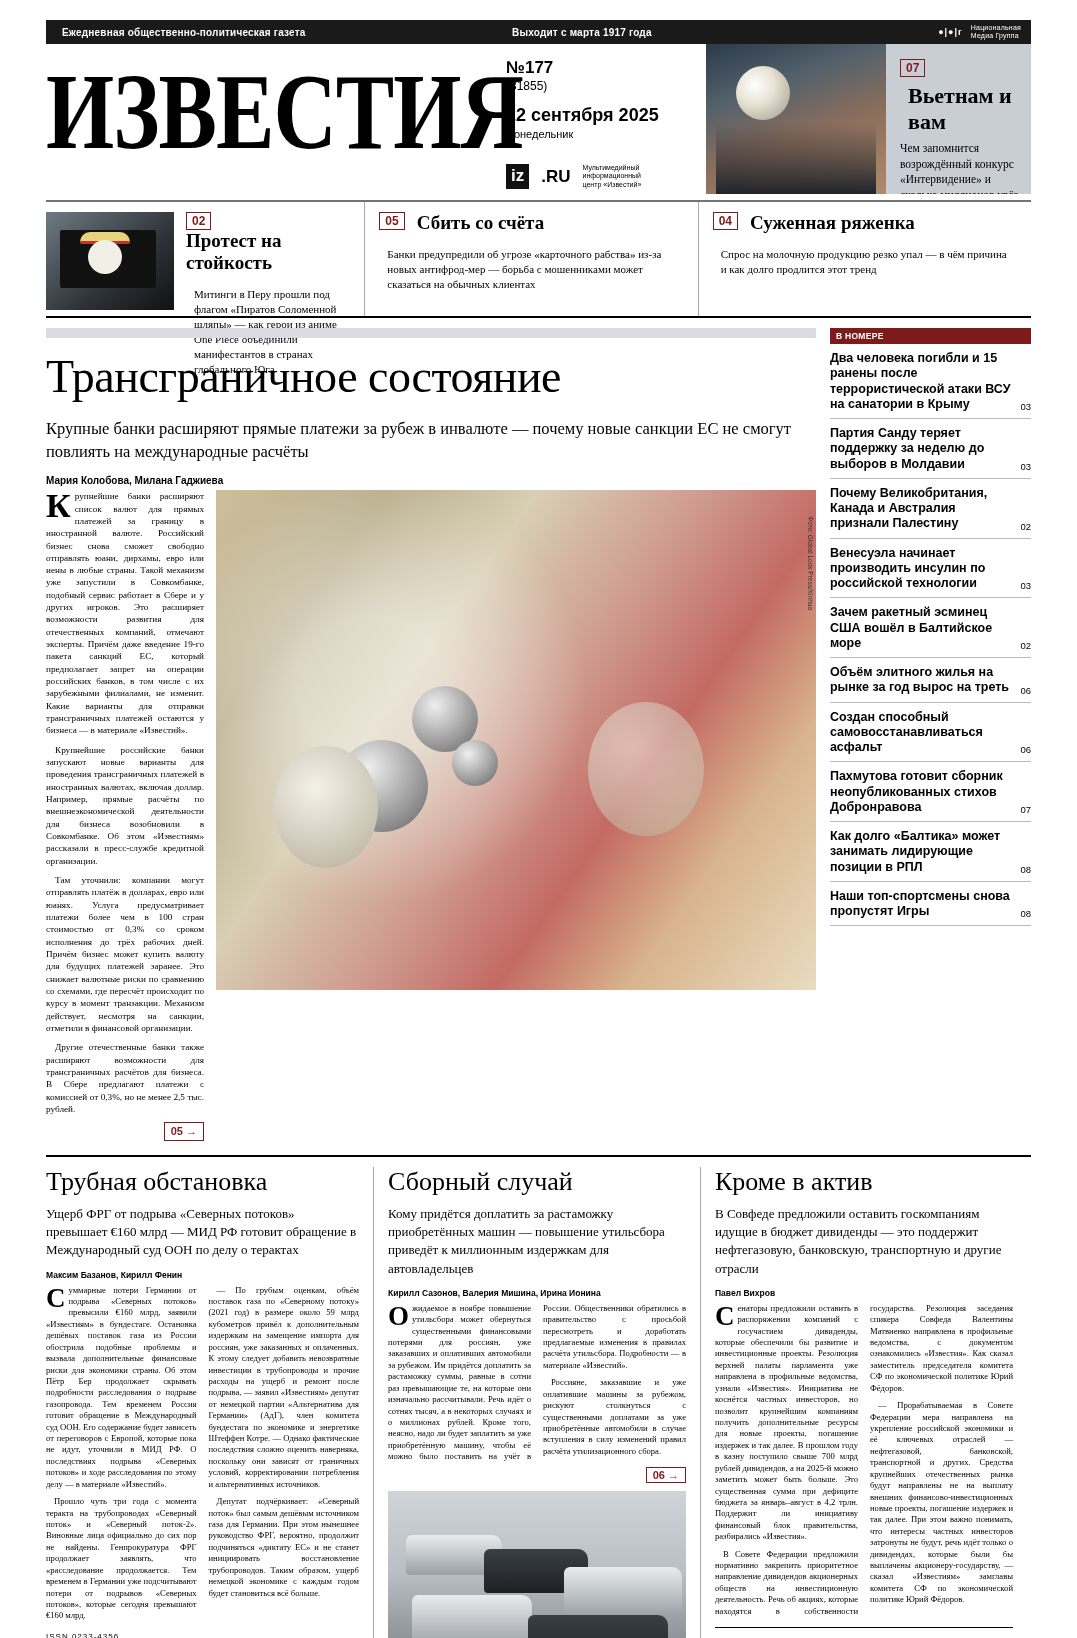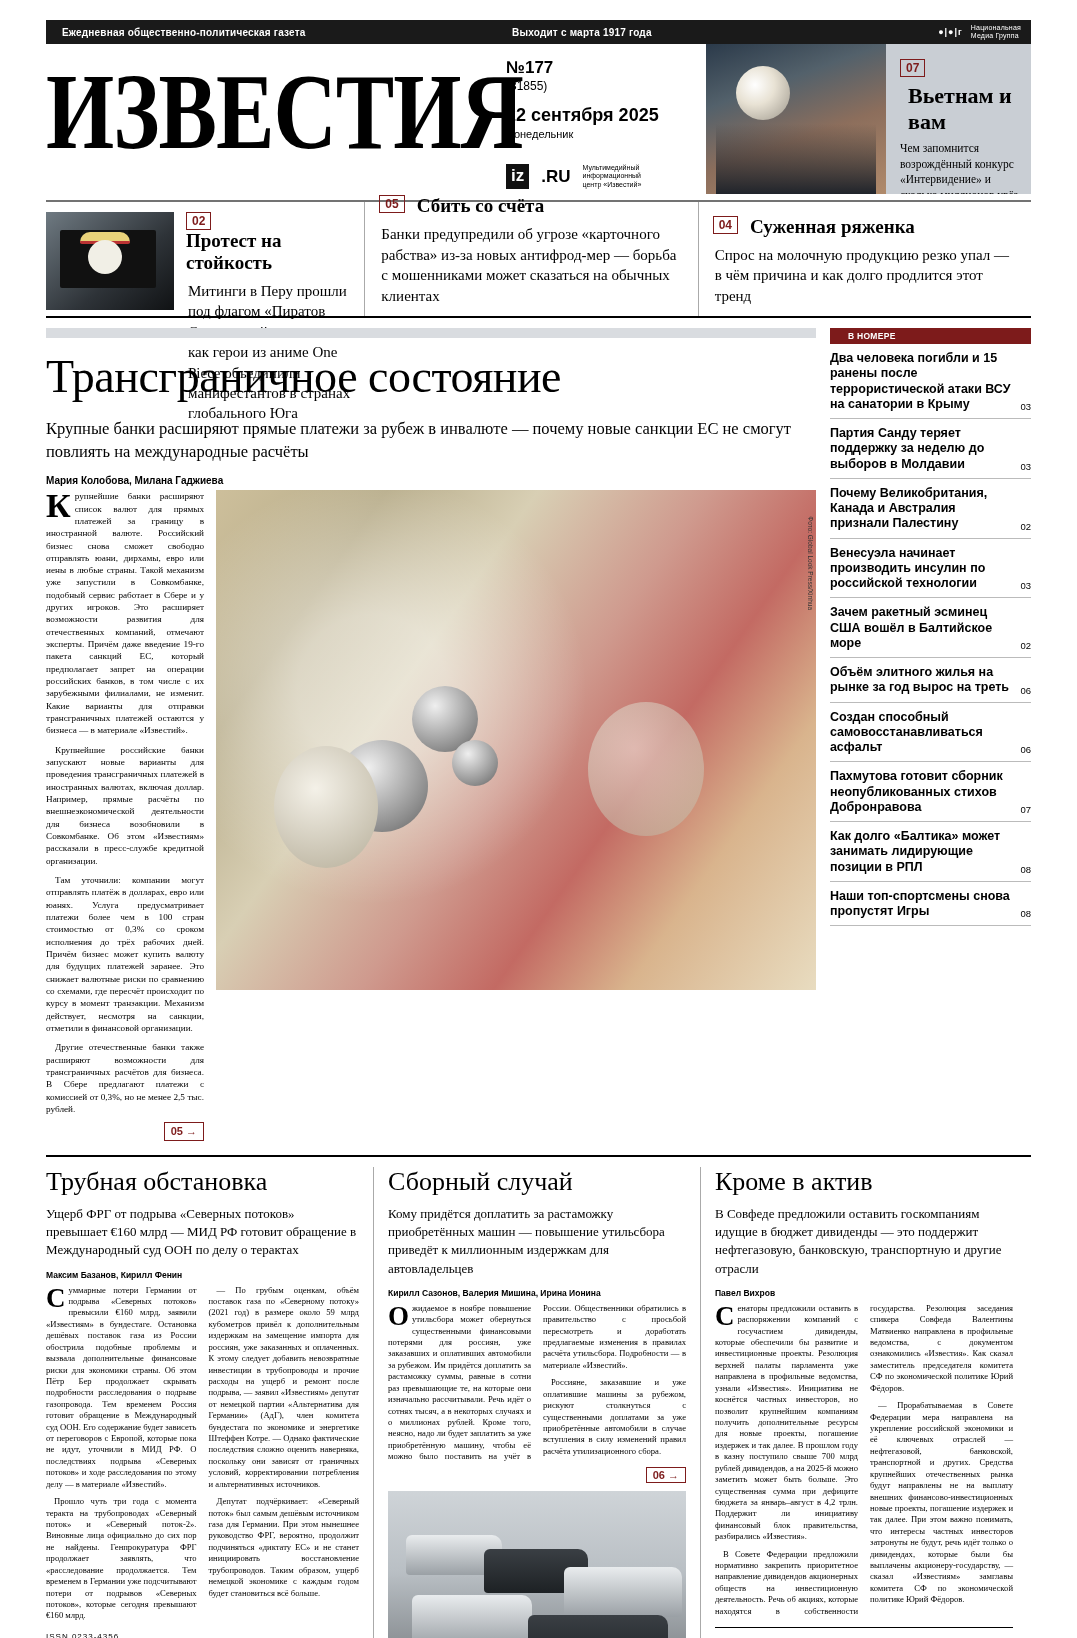--- a/index.html
+++ b/index.html
@@ -74,42 +74,42 @@
     display:inline-block; border:1px solid #7d1b1b; color:#7d1b1b;
     font-family:"Liberation Sans", sans-serif; font-weight:bold; font-size:12px;
     padding:1px 5px; margin-bottom:6px;
   }
   .mast-right-txt h2 { font-size:22px; margin:0 0 6px 0; font-weight:bold; display:inline-block; vertical-align:middle;}
   .mast-right-txt p { font-size:11.5px; line-height:1.35; margin:0; }
 
   
   .teasers { display:flex; border-top:2px solid #737373; border-bottom:2px solid #000; margin-top:6px; height:118px; }
   .teaser { flex:1; display:flex; padding:10px 10px 8px 0; }
-  .teaser + .teaser { border-left:1px solid #aaa; padding-left:14px;align-items:flex-end; }
+  .teaser + .teaser { border-left:1px solid #aaa; padding-left:14px; }
   .t-photo { width:128px; min-width:128px; height:98px; margin-right:12px; position:relative; overflow:hidden;
     background:linear-gradient(140deg,#6f7a82,#2e3338 60%,#101214); }
   .t-photo .flag {
     position:absolute; left:14px; top:18px; width:96px; height:58px;
     background:#111; border-radius:2px;
   }
   .t-photo .skull {
     position:absolute; left:42px; top:28px; width:34px; height:34px; border-radius:50%;
     background:#f1efe6;
   }
   .t-photo .hat {
     position:absolute; left:34px; top:20px; width:50px; height:12px; border-radius:10px 10px 2px 2px;
     background:#e9d27a; border-bottom:3px solid #b33;
   }
   .t-num {
     border:1px solid #7d1b1b; color:#7d1b1b; font-family:"Liberation Sans", sans-serif;
     font-weight:bold; font-size:12px; padding:1px 5px; display:inline-block;
     margin-right:8px; vertical-align:top;
   }
   .t-body h3 { margin:0 0 5px 0; font-size:19px; font-weight:bold; display:inline-block; }
-  .t-body p { margin:2px; font-size:15px; line-height:1.36; }
+  .t-body p { margin:8px; font-size:11px; line-height:1.36; }
 
   
   .main { display:flex; margin-top:10px; }
   .main-left { width:781px; }
   .main-right { width:204px; margin-left:14px; }
 
   .lead-rule { height:10px; background:#d9dce0; }
   h1.lead {
     font-size:46px; font-weight:normal; margin:12px 0 14px 0; letter-spacing:-.5px;
   }
@@ -131,21 +131,21 @@
     font-family:"Liberation Sans", sans-serif; font-size:6.5px; color:#333; white-space:nowrap; }
   .lp-coin { position:absolute; border-radius:50%; background:radial-gradient(circle at 35% 30%,#efefef,#8d8d8d 70%,#5f5f5f); }
   .lp-face { position:absolute; border-radius:50%; background:radial-gradient(circle at 40% 35%,#f4f1e8,#b6ae99); }
   .arrow-box {
     display:inline-block; border:1px solid #7d1b1b; color:#7d1b1b; font-family:"Liberation Sans", sans-serif;
     font-weight:bold; font-size:11px; padding:1px 6px;
   }
 
   
   .sb-head { background:#7d1b1b; color:#fff; font-family:"Liberation Sans", sans-serif;
-    font-weight:bold; font-size:8.5px; padding:3px 18px; letter-spacing:.3px; }
+    font-weight:bold; font-size:8.5px; padding:3px 6px; letter-spacing:.3px; }
   .sb-item { border-bottom:1px solid #bbb; padding:7px 0 6px 0; display:flex; justify-content:space-between; align-items:flex-end; }
   .sb-item span.txt { font-family:"Liberation Sans", sans-serif; font-weight:bold; font-size:12.5px; line-height:1.22; }
   .sb-item span.pg { font-family:"Liberation Sans", sans-serif; font-size:9.5px; margin-left:8px; }
 
   
   .bottom { display:flex; border-top:2px solid #000; margin-top:14px; padding-top:10px; }
   .bcol { width:313px; }
   .bcol + .bcol { border-left:1px solid #aaa; margin-left:14px; padding-left:14px; }
   .bcol h2 { font-size:26px; margin:0 0 8px 0; font-weight:normal; }
   .bcol .dek { font-size:13px; line-height:1.4; margin:0 0 10px 0; }

